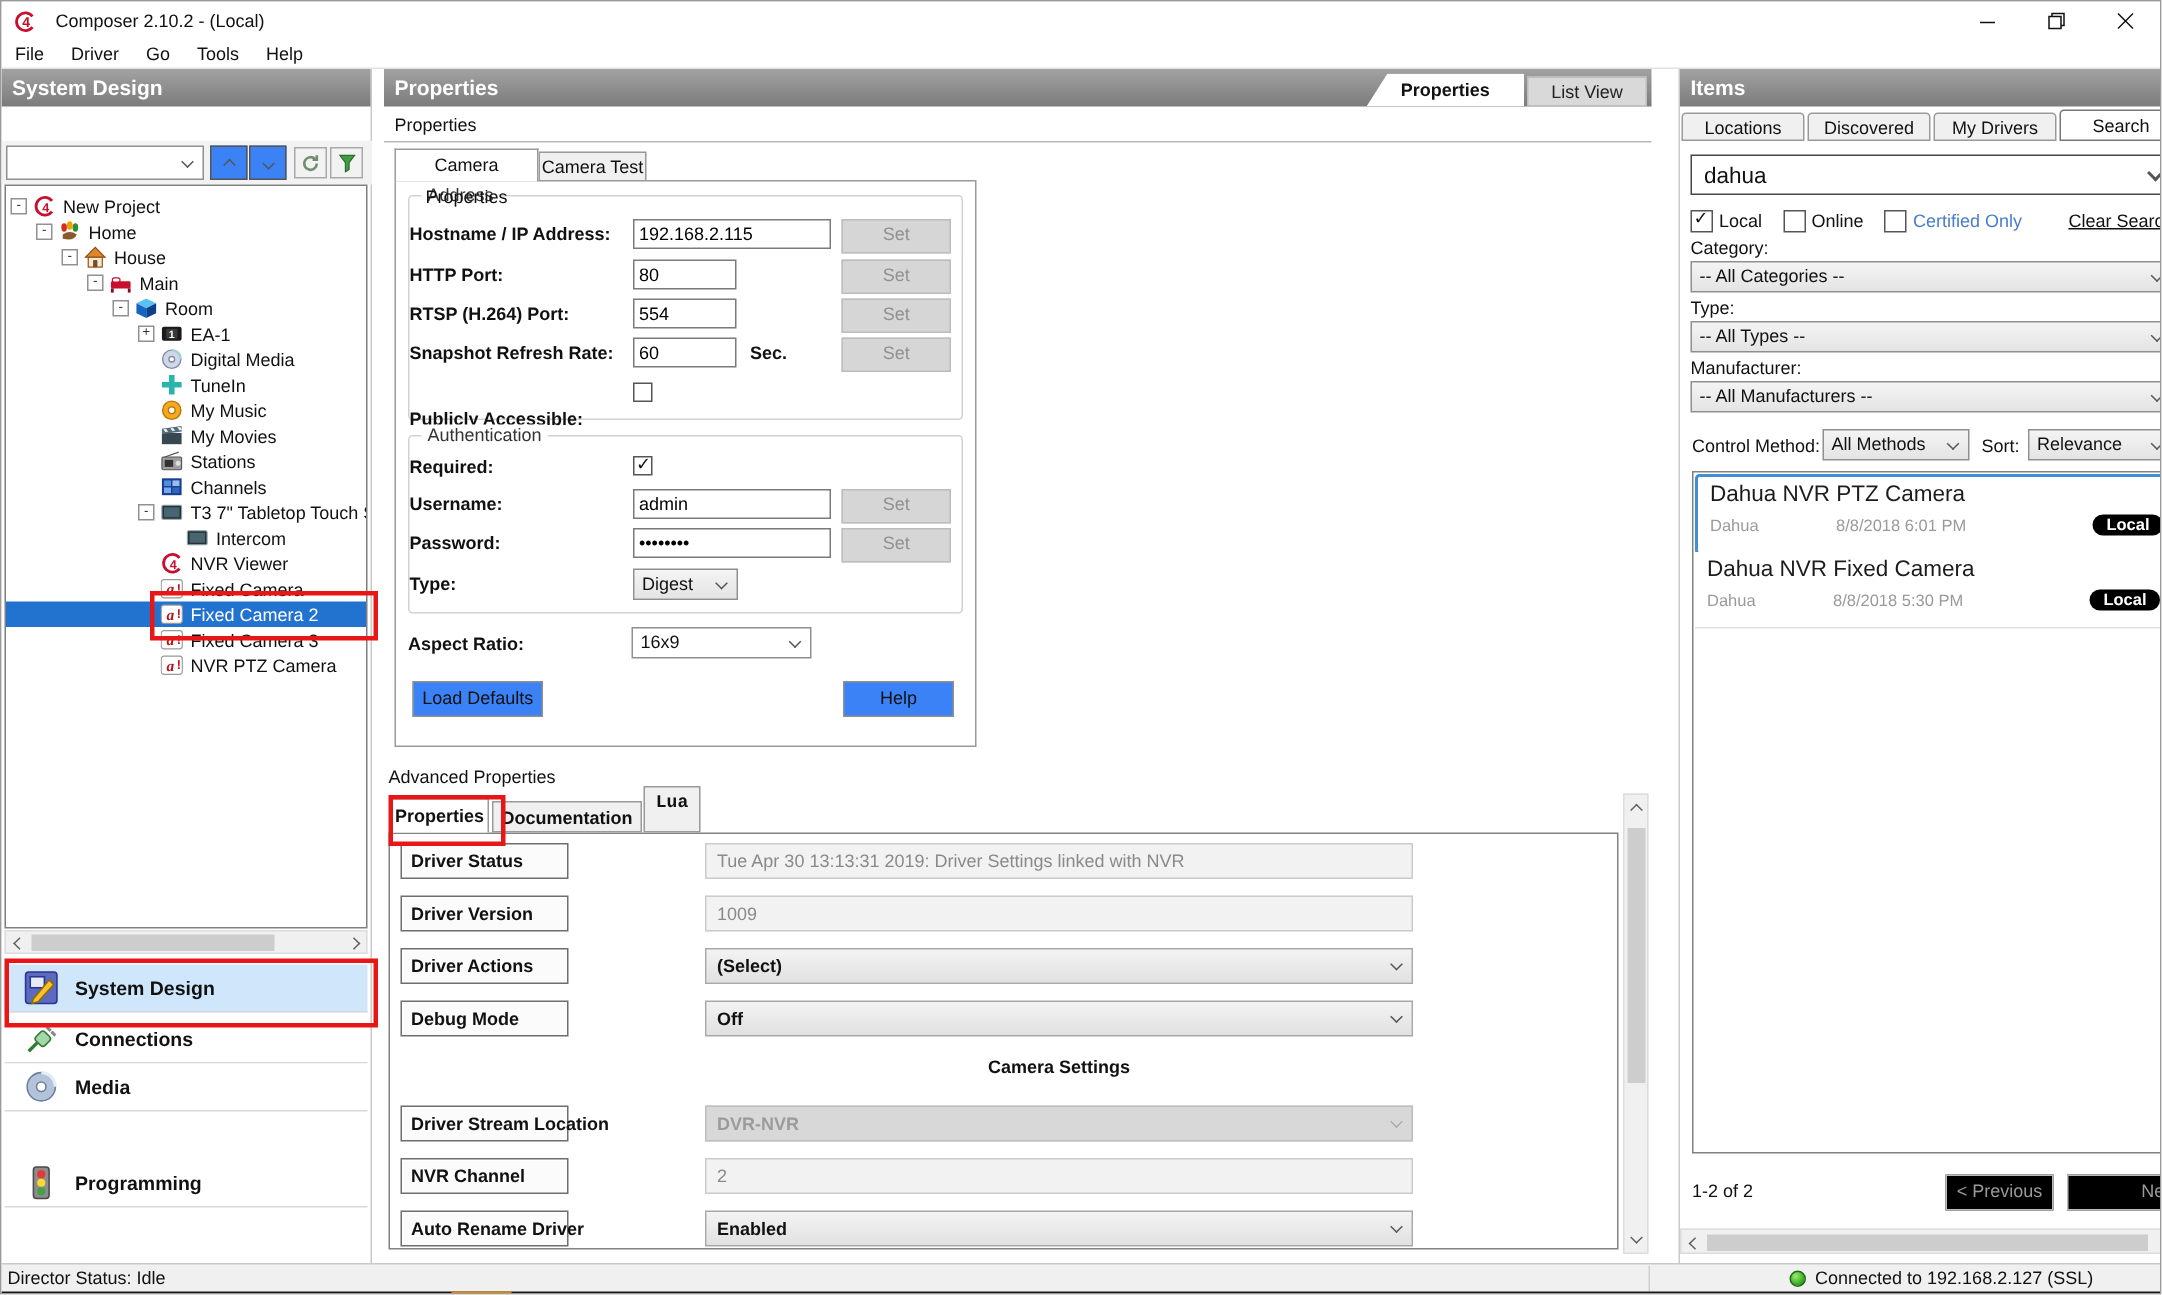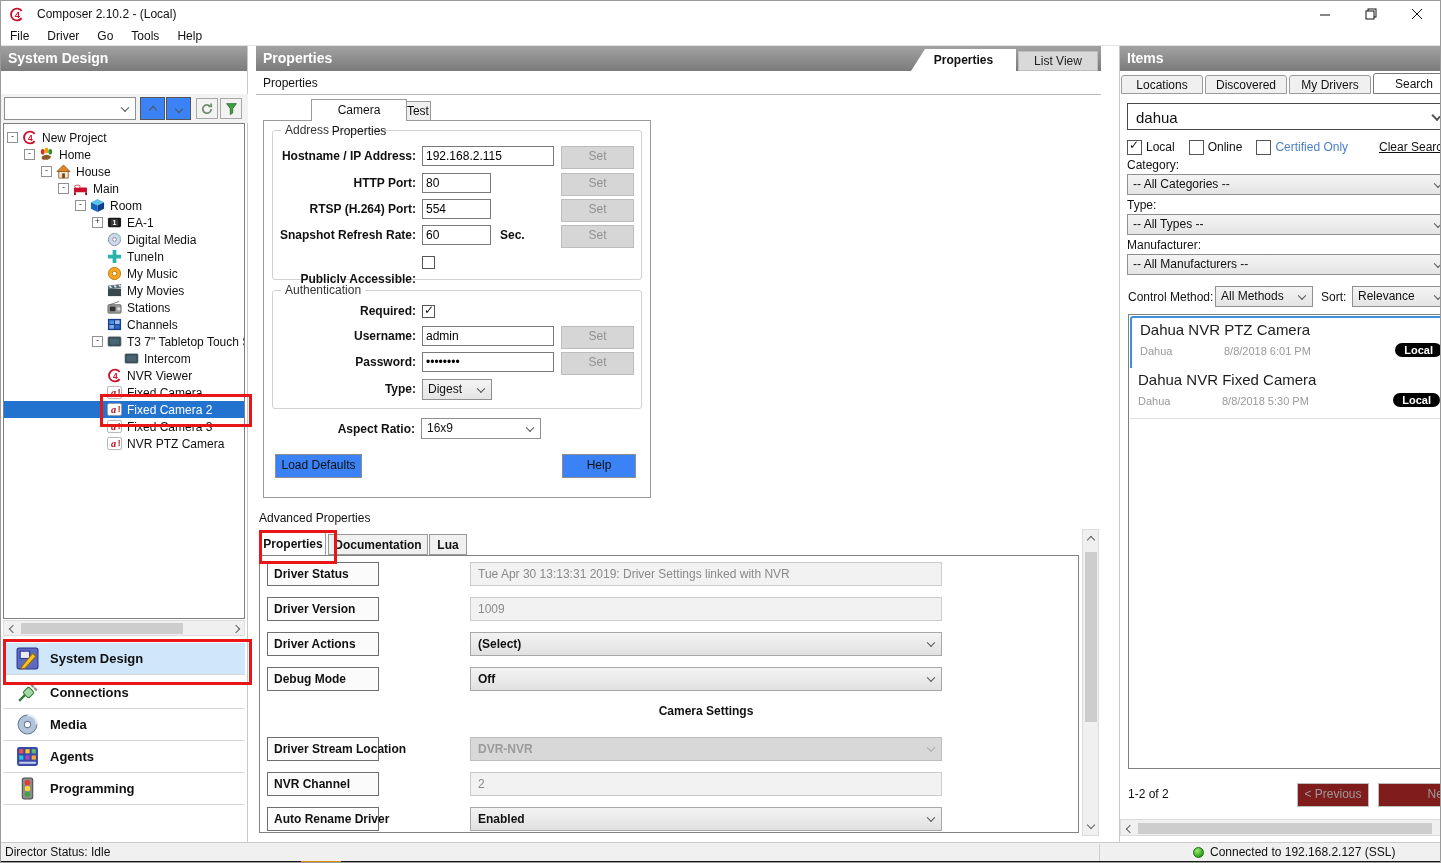--- a/index.html
+++ b/index.html
@@ -14,25 +14,25 @@
   .mitem{font-size:12px;padding:0 9px;}
   
   .phead{height:25px;background:linear-gradient(#a2a2a2,#7b7b7b);color:#fff;font-weight:bold;font-size:14px;line-height:25px;padding-left:7px;}
   .chev{position:absolute;right:7px;top:50%;width:6px;height:6px;border-right:2px solid #555;border-bottom:2px solid #555;transform:translateY(-70%) rotate(45deg);}
   .chev.sm{width:5px;height:5px;border-width:1.5px;}
   .chev.dim{border-color:#aaa;}
   .cb{display:inline-block;width:13px;height:13px;background:#fff;border:1px solid #555;position:relative;flex:none;}
   .cb.on::after{content:"\2713";position:absolute;left:1px;top:-2px;font-size:12px;font-weight:bold;color:#111;line-height:13px;}
   .fs{position:absolute;border:1px solid #d2d2d2;border-radius:3px;box-sizing:border-box;}
   .fs .legend{position:absolute;top:-8px;left:8px;background:#fff;padding:0 4px;font-size:12px;color:#333;}
-  .flabel{position:absolute;font-size:12px;font-weight:bold;text-align:right;line-height:20px;}
+  .flabel{position:absolute;font-size:12px;font-weight:bold;text-align:left;line-height:20px;}
   .tinput{position:absolute;height:20px;border:1px solid #7a7a7a;background:#fff;font-size:12px;padding:0 3px;box-sizing:border-box;font-family:inherit;}
   .sbtn{position:absolute;height:21px;width:71px;background:#d6d6d6;border:1px solid #bcbcbc;color:#919191;font-size:12px;text-align:center;line-height:19px;}
   .btn{position:absolute;height:22px;background:#3b82f6;border:1px solid #8f8f8f;font-size:12px;text-align:center;line-height:20px;color:#111;}
-  .btn.dis{background:#7f1d1d;border-color:#bdbdbd;color:#9a9a9a;}
+  .btn.dis{background:#000000;border-color:#bdbdbd;color:#9a9a9a;}
   .dd{position:absolute;border:1px solid #8f8f8f;background:linear-gradient(#f4f4f4,#e4e4e4);font-size:12px;line-height:19px;padding-left:5px;box-sizing:border-box;}
   .dd.white{background:#fff;}
   
   .tab{position:absolute;bottom:0;border:1px solid #9a9a9a;background:#f0f0f0;font-size:12px;text-align:center;box-sizing:border-box;}
   .tab.act{background:#fff;z-index:2;}
   
   .trow{height:17px;display:flex;align-items:center;font-size:12px;white-space:nowrap;overflow:hidden;}
   .trow.sel{background:#2272d0;color:#fff;}
   .exp{width:9px;height:9px;border:1px solid #919191;background:#fff;color:#333;font-size:9px;line-height:7px;text-align:center;margin-right:4px;flex:none;}
   .ti{width:15px;height:15px;margin-right:5px;flex:none;}
@@ -355,35 +355,20 @@
     <div class="nav-item" style="top:663px;">
         <span class="ni">
           <svg viewBox="0 0 22 22">
             <circle cx="11" cy="11" r="9" fill="#b3c4da" stroke="#6a7f99"></circle>
             <circle cx="11" cy="11" r="3" fill="#fff" stroke="#6a7f99"></circle>
             <path d="M11 2 A9 9 0 0 1 20 11" fill="none" stroke="#e3ecf7" stroke-width="2"></path>
           </svg>
         </span>
         <span>Media</span>
       </div>
-    <div class="nav-item" style="top:695px;">
-        <span class="ni">
-          <svg viewBox="0 0 22 22">
-            <rect x="1" y="2" width="20" height="18" rx="2" fill="#3949ab"></rect>
-            <rect x="3" y="4" width="4" height="4" fill="#ef5350"></rect>
-            <rect x="9" y="4" width="4" height="4" fill="#ffca28"></rect>
-            <rect x="15" y="4" width="4" height="4" fill="#66bb6a"></rect>
-            <rect x="3" y="10" width="4" height="4" fill="#26c6da"></rect>
-            <rect x="9" y="10" width="4" height="4" fill="#ab47bc"></rect>
-            <rect x="15" y="10" width="4" height="4" fill="#ffa726"></rect>
-            <rect x="3" y="16" width="16" height="2" fill="#c5cae9"></rect>
-          </svg>
-        </span>
-        <span>Agents</span>
-      </div>
     <div class="nav-item" style="top:727px;">
         <span class="ni">
           <svg viewBox="0 0 22 22">
             <rect x="6" y="1" width="10" height="20" rx="2" fill="#8d8d8d" stroke="#4a4a4a"></rect>
             <circle cx="11" cy="5.5" r="2.6" fill="#e53935"></circle>
             <circle cx="11" cy="11" r="2.6" fill="#fdd835"></circle>
             <circle cx="11" cy="16.5" r="2.6" fill="#43a047"></circle>
           </svg>
         </span>
         <span>Programming</span>
@@ -392,21 +377,21 @@
 
   <div class="abs" style="left:255px;top:45px;width:845px;height:796px;background:#fff;">
     <div class="phead" style="position:relative;">
       <span>Properties</span>
       <div class="abs" style="left:655px;bottom:0;width:105px;height:22px;background:#fff;clip-path:polygon(14px 0,100% 0,100% 100%,0 100%);font-size:12px;font-weight:bold;color:#111;text-align:center;line-height:22px;"><span>Properties</span></div>
       <div class="abs" style="left:762px;bottom:0;width:80px;height:20px;background:#d9d9d9;border:1px solid #bdbdbd;font-size:12px;font-weight:normal;color:#222;text-align:center;line-height:18px;"><span>List View</span></div>
     </div>
     <div class="abs" style="left:0;top:25px;width:845px;height:24px;border-bottom:1px solid #b8b8b8;font-size:12px;line-height:24px;padding-left:7px;">Properties</div>
 
     <div class="abs" style="left:7px;top:53px;width:400px;height:22px;">
-      <div class="tab act" style="left:0;width:96px;height:22px;line-height:21px;border-bottom:none;margin-left:48px;"><span>Camera Properties</span></div>
+      <div class="tab act" style="left:0;width:96px;height:22px;line-height:21px;border-bottom:none;"><span>Camera Properties</span></div>
       <div class="tab" style="left:96px;width:72px;height:20px;line-height:19px;"><span>Camera Test</span></div>
     </div>
 
     <div class="abs" style="left:7px;top:74px;width:388px;height:378px;border:1px solid #9a9a9a;background:#fff;">
 
       <div class="fs" style="left:8px;top:9px;width:370px;height:150px;">
         <span class="legend">Address</span>
         <span class="flabel" style="left:0;top:15px;width:143px;">Hostname / IP Address:</span>
         <input class="tinput" style="left: 149px; top: 15px; width: 132px;" value="192.168.2.115">
         <div class="sbtn" style="left:288px;top:15px;">Set</div>
@@ -442,21 +427,21 @@
       <div class="dd white" style="left:157px;top:297px;width:120px;height:21px;"><span>16x9</span><span class="chev sm"></span></div>
 
       <div class="btn" style="left:11px;top:333px;width:85px;">Load Defaults</div>
       <div class="btn" style="left:298px;top:333px;width:72px;">Help</div>
     </div>
 
     <div class="lab" style="left:3px;top:465px;">Advanced Properties</div>
     <div class="abs" style="left:3px;top:487px;width:400px;height:22px;">
       <div class="tab act" style="left:1px;width:66px;height:23px;line-height:22px;font-weight:bold;border-bottom:none;"><span>Properties</span></div>
       <div class="tab" style="left:69px;width:100px;height:21px;line-height:20px;font-weight:bold;"><span>Documentation</span></div>
-      <div class="tab" style="left:170px;width:38px;height:21px;line-height:20px;font-weight:bold;"><span>Lua</span></div>
+      <div class="tab" style="left:170px;width:38px;height:31px;line-height:20px;font-weight:bold;font-family:Liberation Mono, monospace;"><span>Lua</span></div>
     </div>
 
     <div class="abs" style="left:3px;top:509px;width:820px;height:278px;border:1px solid #828282;background:#fff;overflow:hidden;">
       <div class="plabel" style="top:6px;">Driver Status</div>
       <div class="pval vro" style="top:6px;">Tue Apr 30 13:13:31 2019: Driver Settings linked with NVR</div>
       <div class="plabel" style="top:41px;">Driver Version</div>
       <div class="pval vro" style="top:41px;">1009</div>
       <div class="plabel" style="top:76px;">Driver Actions</div>
       <div class="pval vdd" style="top:76px;"><span>(Select)</span><span class="chev sm"></span></div>
       <div class="plabel" style="top:111px;">Debug Mode</div>

